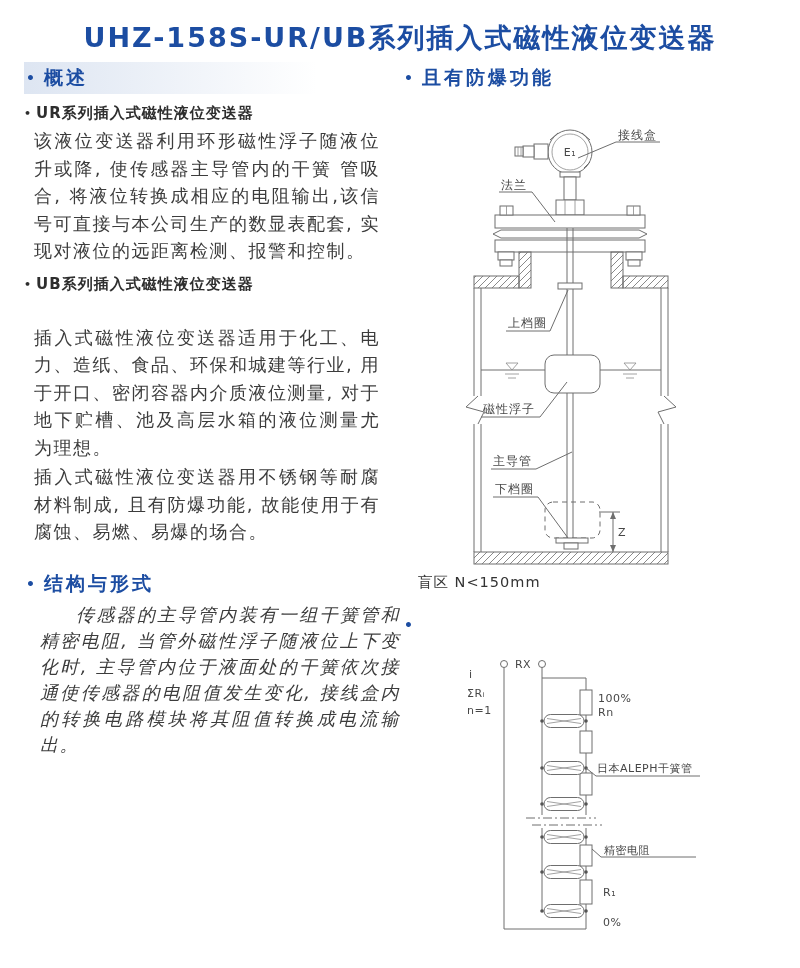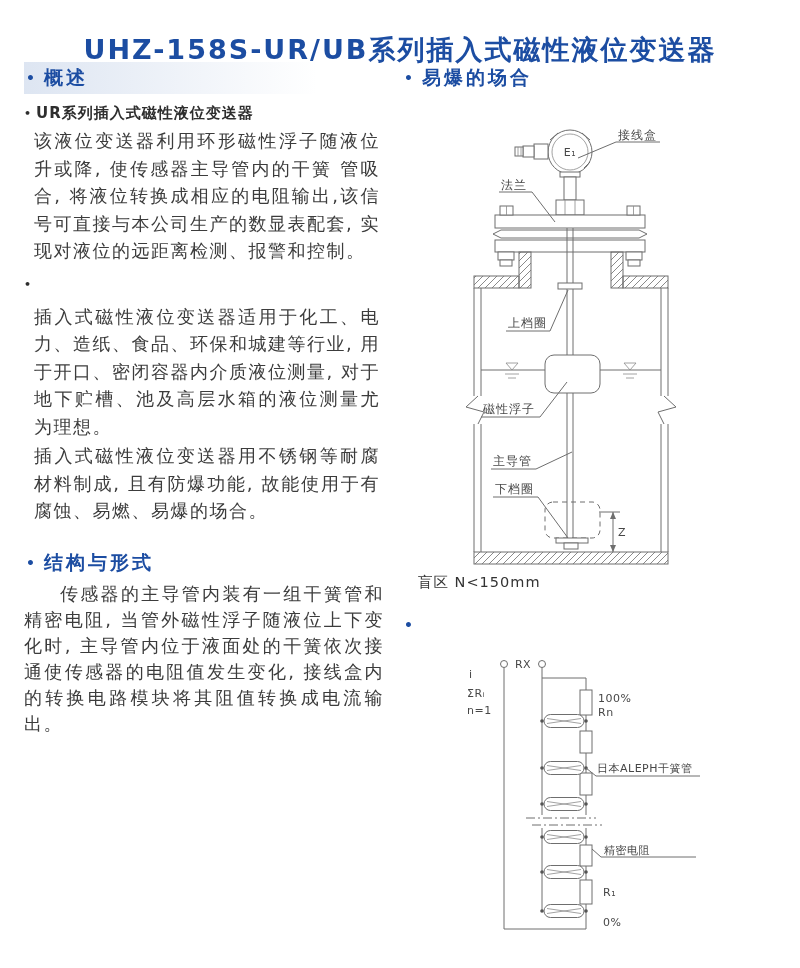--- a/index.html
+++ b/index.html
@@ -1,32 +1,32 @@
 <!DOCTYPE html>
 <html><head>
 <meta charset="utf-8">
 <style>
   html,body{margin:0;padding:0;background:#ffffff;}
   body{font-family:"DejaVu Sans","Liberation Sans",sans-serif;}
   .page{position:relative;width:800px;height:968px;background:#fff;overflow:hidden;}
-  .title{position:absolute;top:14px;left:0;width:100%;text-align:center;
+  .title{position:absolute;top:2px;left:0;width:100%;text-align:center;
          font-size:27px;font-weight:bold;color:#1c4da2;letter-spacing:2px;}
   .col-left{position:absolute;left:24px;top:62px;width:366px;}
   .col-right{position:absolute;left:402px;top:62px;width:398px;}
   .sec-head{display:flex;align-items:center;gap:9px;font-size:19px;font-weight:bold;
             color:#1c4da2;letter-spacing:3px;padding:3px 2px;}
   .sec-head .dot{font-size:14px;letter-spacing:0;}
   .grad{background:linear-gradient(90deg,rgba(188,204,229,0.5) 0%,rgba(255,255,255,0) 80%);}
   .subhead{display:flex;gap:4px;font-size:15px;font-weight:bold;color:#2e2e2e;
            letter-spacing:1px;margin:10px 0 4px 0;}
   .subhead .dot{font-size:11px;margin-top:3px;}
   .para{margin:2px 0 0 10px;width:346px;font-size:18px;line-height:27.5px;color:#3c3c3c;
         letter-spacing:1.5px;text-align:justify;}
-  .para2{margin-left:0;width:360px;}
-  .gap{margin-top:12px;}
+  .para2{margin-left:16px;width:360px;font-style:italic;}
+  .gap{margin-top:30px;}
   .indent{text-indent:2em;line-height:26px;}
   .caption{margin:6px 0 0 16px;font-size:14.5px;color:#333;letter-spacing:1px;}
   .sp-head{margin-top:22px;}
   svg{display:block;}
   svg .ln{stroke:#6e6e6e;stroke-width:1;fill:none;}
   svg .thin{stroke:#8a8a8a;stroke-width:0.8;fill:none;}
   svg .wf{fill:#ffffff;stroke:#6e6e6e;stroke-width:1;}
   svg .dash{stroke:#6e6e6e;stroke-width:1;fill:none;stroke-dasharray:5 4;}
   svg .dashdot{stroke:#6e6e6e;stroke-width:1;fill:none;stroke-dasharray:9 3 2 3;}
   svg text{font-family:"DejaVu Sans","Liberation Sans",sans-serif;font-size:12px;
@@ -51,38 +51,39 @@
     </div>
 
     <div class="subhead">
       <span class="dot">•</span>
       <span>UR系列插入式磁性液位变送器</span>
     </div>
     <p class="para">该液位变送器利用环形磁性浮子随液位升或降, 使传感器主导管内的干簧 管吸合, 将液位转换成相应的电阻输出,该信号可直接与本公司生产的数显表配套, 实现对液位的远距离检测、报警和控制。</p>
 
     <div class="subhead">
       <span class="dot">•</span>
+      <span>UB系列插入式磁性液位变送器</span>
     </div>
 
     <p class="para gap">插入式磁性液位变送器适用于化工、电力、造纸、食品、环保和城建等行业, 用于开口、密闭容器内介质液位测量, 对于地下贮槽、池及高层水箱的液位测量尤为理想。</p>
     <p class="para">插入式磁性液位变送器用不锈钢等耐腐材料制成, 且有防爆功能, 故能使用于有腐蚀、易燃、易爆的场合。</p>
 
     <div class="sec-head sp-head">
       <span class="dot">•</span>
       <span>结构与形式</span>
     </div>
     <p class="para para2 indent">传感器的主导管内装有一组干簧管和精密电阻, 当管外磁性浮子随液位上下变化时, 主导管内位于液面处的干簧依次接通使传感器的电阻值发生变化, 接线盒内的转换电路模块将其阻值转换成电流输出。</p>
 
   </div>
 
   <div class="col-right">
 
     <div class="sec-head">
       <span class="dot">•</span>
-      <span>易爆的场合</span>
+      <span>且有防爆功能</span>
     </div>
 
     <svg class="dev" width="390" height="455" viewBox="0 0 390 455">
       <defs>
         <pattern id="h6" width="7" height="7" patternUnits="userSpaceOnUse">
           <path d="M0 7 L7 0" stroke="#8a8a8a" stroke-width="1"></path>
         </pattern>
       </defs>
 
       <g>

